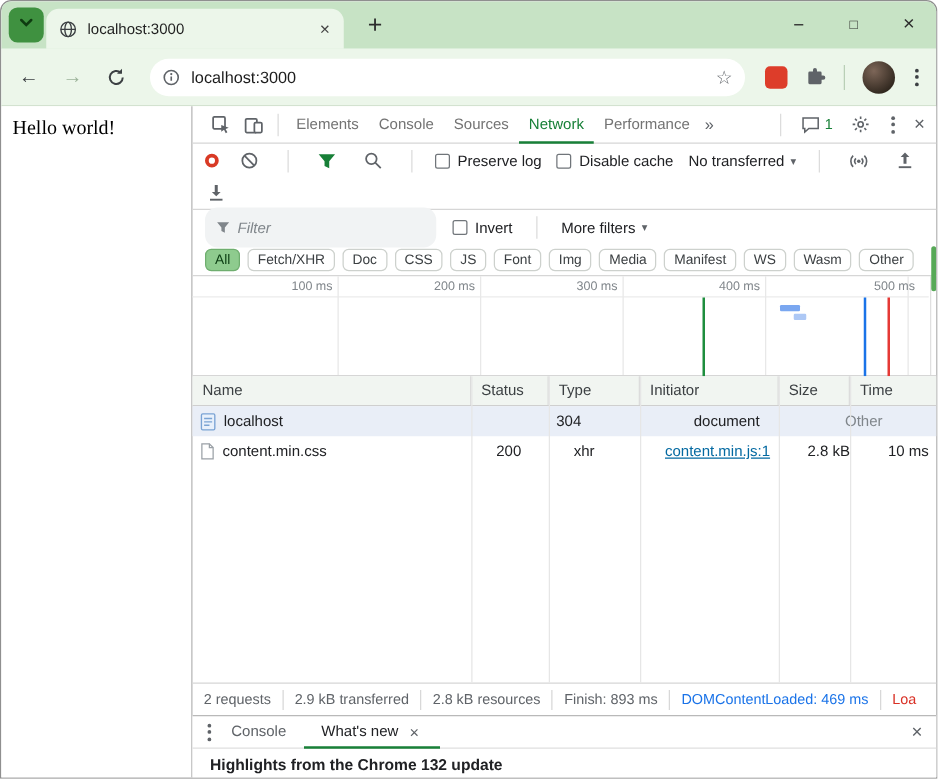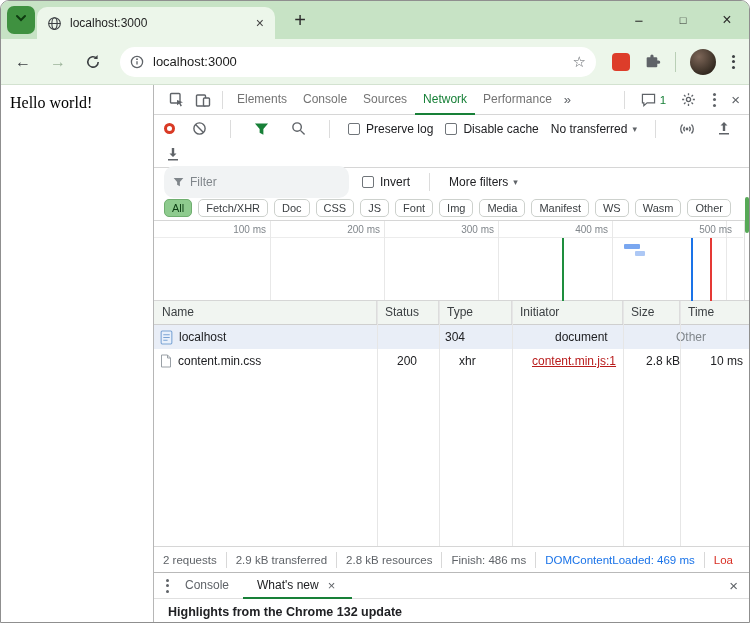--- a/index.html
+++ b/index.html
@@ -52,21 +52,21 @@
 
   .dt-netbar { top:30px; height:27px; padding:0 10px; gap:12px; }
   .rec { width:11px; height:11px; border-radius:50%; border:3px solid #d93a25; flex:none; cursor:pointer; }
   .cb { display:flex; align-items:center; gap:6px; cursor:pointer; white-space:nowrap; }
   .cb .box { width:12px; height:12px; border:1.5px solid #70757a; border-radius:2px; background:#fff; flex:none; }
   .select { display:flex; align-items:center; gap:5px; cursor:pointer; white-space:nowrap; }
   .caret { font-size:9px; color:#5f6368; }
   .dt-netbar2 { top:57px; height:26px; padding:0 12px; border-bottom:1px solid #d6d6d6; }
 
   .dt-filter { top:83px; height:27px; padding:0 10px; gap:13px; }
-  .filter-pill { width:185px; height:28px; background:#f1f3f4; border-radius:10px; display:flex; align-items:center; padding:16px 9px; gap:6px; cursor:text; }
+  .filter-pill { width:185px; height:28px; background:#f1f3f4; border-radius:10px; display:flex; align-items:center; padding:16px 9px; gap:6px; cursor:text;font-style:italic; }
   .filter-pill span { color:#80868b; font-size:12px; }
 
   .dt-chips { top:110px; height:26px; padding:0 10px; gap:6px; border-bottom:1px solid #d6d6d6; overflow:hidden; }
   .chip { height:18px; line-height:16px; padding:0 7px; border:1px solid #cdd1cd; border-radius:5px; background:#fff; font-size:11px; color:#3c4043; cursor:pointer; white-space:nowrap; }
   .chip.active { background:#8ecb8e; border-color:#6fae6f; color:#0b3d12; }
 
   .overview { position:absolute; left:0; top:136px; width:100%; height:80px; border-bottom:1px solid #d6d6d6; }
   .ruler { position:absolute; left:0; top:0; right:8px; height:17px; border-bottom:1px solid #ececec; }
   .ov-gutter { position:absolute; left:590px; top:0; width:8px; height:100%; border-left:1px solid #e0e0e0; }
   .gl { position:absolute; top:0; width:1px; height:100%; background:#e8e8e8; }
@@ -78,21 +78,21 @@
   .dt-theader { position:absolute; left:0; top:216px; width:100%; height:24px; background:#f1f5f1; border-bottom:1px solid #cfcfcf; display:grid; grid-template-columns:223px 62px 73px 111px 57px 1fr; align-items:center; }
   .dt-theader div { padding-left:8px; border-right:1px solid #dcdcdc; height:100%; line-height:23px; color:#3c4043; cursor:pointer; white-space:nowrap; overflow:hidden; }
   .dt-theader div:last-child { border-right:none; }
   .colline { position:absolute; top:216px; height:245px; width:1px; background:#e6e6e6; z-index:2; }
   .net-row { position:absolute; left:0; width:100%; height:24px; display:grid; grid-template-columns:223px 62px 73px 111px 57px 1fr; align-items:center; cursor:pointer; }
   .net-row.odd { background:#e9eef7;gap:48px; }
   .cell { padding-left:20px; white-space:nowrap; overflow:hidden; }
   .cell.name { display:flex; align-items:center; gap:6px; padding-left:6px; }
   .cell.num { text-align:right; padding-right:8px; padding-left:0;margin-left:23px; }
   .muted { color:#80868b; }
-  .init-link { color:#b91c1c; text-decoration:underline; cursor:pointer; }
+  .init-link { color:#0369a1; text-decoration:underline; cursor:pointer; }
 
   .dt-summary { position:absolute; left:0; top:461px; width:100%; height:26px; border-top:1px solid #d6d6d6; display:flex; align-items:center; font-size:11.5px; color:#5f6368; overflow:hidden; white-space:nowrap; }
   .sum-item { padding:0 9px; height:16px; line-height:16px; border-right:1px solid #d8d8d8; flex:none; }
   .sum-item.dcl { color:#1a73e8; }
   .sum-item.load { color:#d93025; border-right:none; }
 
   .drawer { position:absolute; left:0; top:487px; width:100%; bottom:0; border-top:1px solid #b9b9b9; background:#fff; }
   .drawer-bar { height:26px; display:flex; align-items:center; padding:0 10px; border-bottom:1px solid #e0e0e0; }
   .drawer-tab { height:26px; line-height:25px; padding:0 14px; color:#5f6368; cursor:pointer; display:flex; align-items:center; gap:6px; white-space:nowrap; }
   .drawer-tab.active { color:#202124; box-shadow:inset 0 -2px 0 #188038; }
@@ -394,21 +394,21 @@
     <div class="colline" style="left:223px"></div>
     <div class="colline" style="left:285px"></div>
     <div class="colline" style="left:358px"></div>
     <div class="colline" style="left:469px"></div>
     <div class="colline" style="left:526px"></div>
 
     <div class="dt-summary">
       <span class="sum-item">2 requests</span>
       <span class="sum-item">2.9 kB transferred</span>
       <span class="sum-item">2.8 kB resources</span>
-      <span class="sum-item">Finish: 486 ms</span>
+      <span class="sum-item">Finish: 893 ms</span>
       <span class="sum-item dcl">DOMContentLoaded: 469 ms</span>
       <span class="sum-item load">Loa</span>
     </div>
 
     <div class="drawer">
       <div class="drawer-bar">
         <span class="dots">
             <i style="background:#5f6368"></i>
             <i style="background:#5f6368"></i>
             <i style="background:#5f6368"></i>

